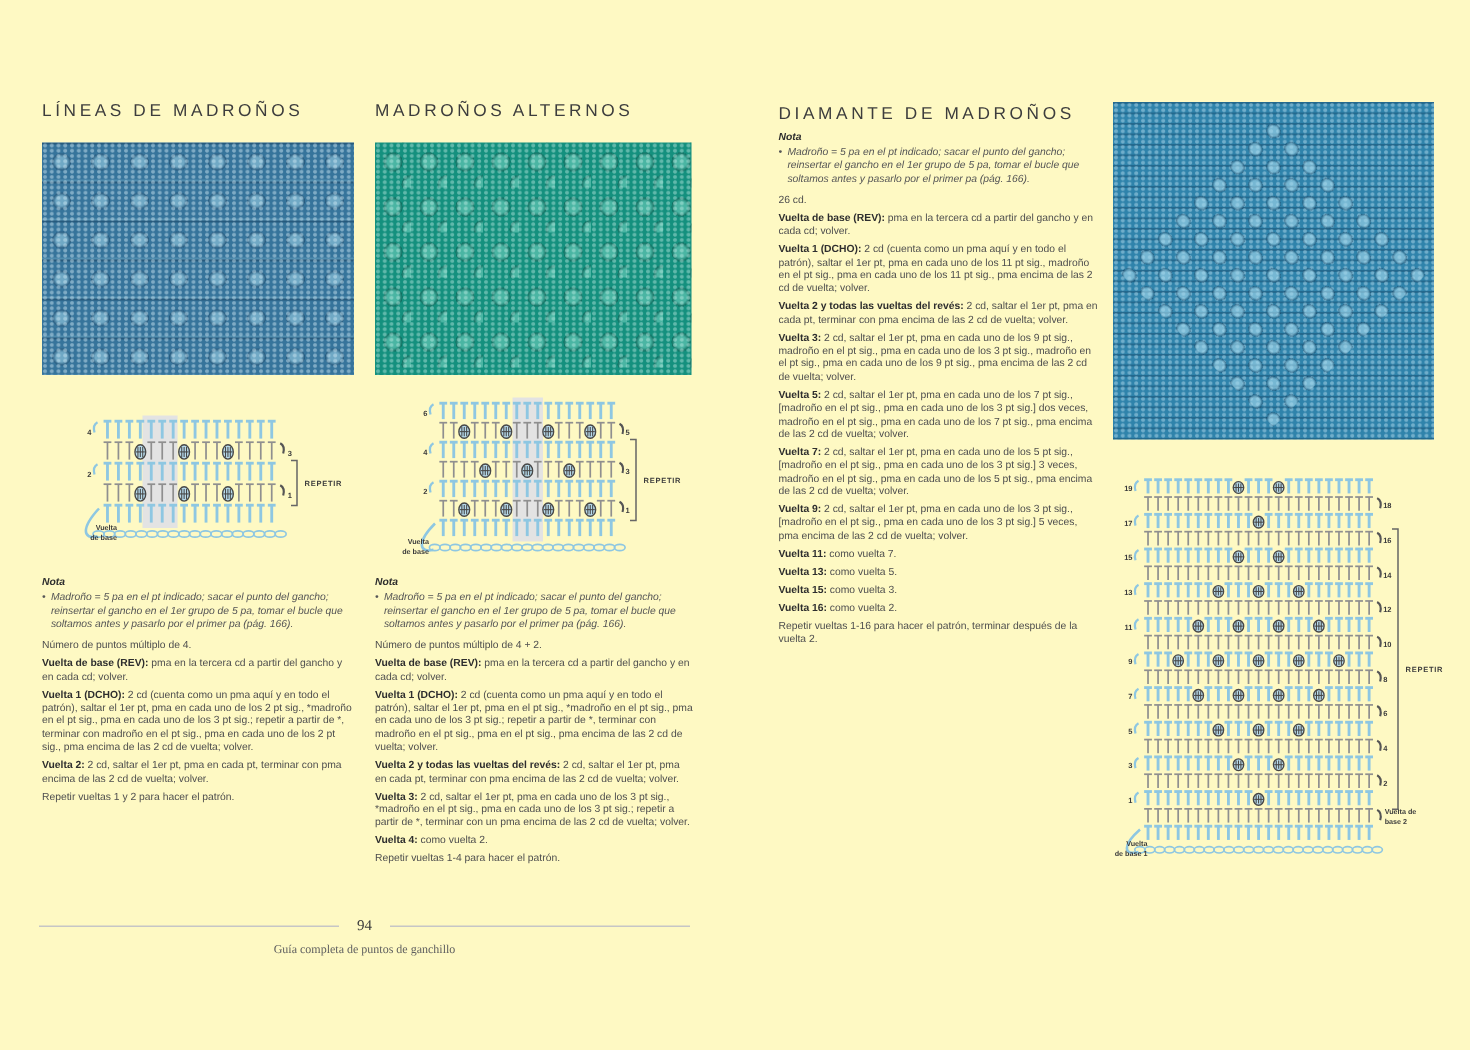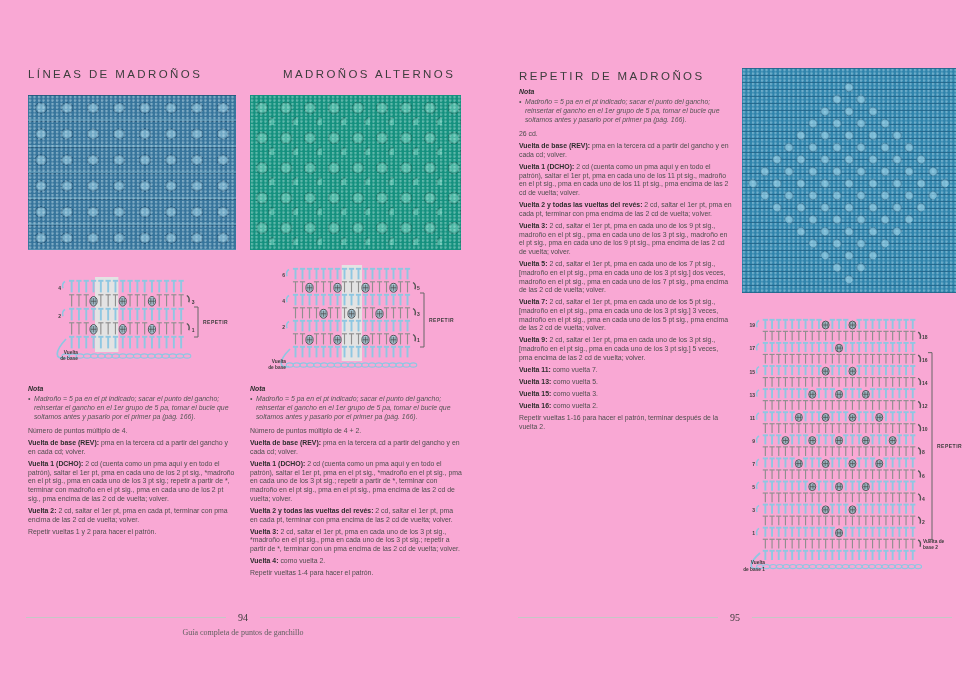--- a/index.html
+++ b/index.html
@@ -1,16 +1,16 @@
 <!DOCTYPE html>
 <html style="--photo-left-base: #36749b; --photo-middle-base: #14907e; --photo-right-base: #2f83ab; --chart-blue: #8ec7e2; --chart-gray: #8f8f8f; --chart-bobble-fill: #b7dbec; --chart-bobble-stroke: #474747; --chart-shade: #e3e3e3; --label-color: #3c3c3c;"><head>
 <meta charset="utf-8">
 <style>
   html,body{margin:0;padding:0;background:#fff;}
-  .spread{position:relative;width:980px;height:700px;background:#f9a8d4;overflow:hidden;
+  .spread{position:relative;width:980px;height:700px;background:#fef9c3;overflow:hidden;
           font-family:"Liberation Sans",sans-serif;color:#4e4e4e;}
   h2.pat-title{position:absolute;margin:0;font-size:11.5px;font-weight:400;letter-spacing:2.4px;
           color:#3d3d3d;white-space:nowrap;}
   .photo{position:absolute;}
   .photo-left{
     background-color:var(--photo-left-base,#36749b);
     background-image:
       radial-gradient(circle 1.1px at 2px 2px, rgba(215,238,248,.45) 0 1px, transparent 1.6px),
       radial-gradient(ellipse 10px 9px at 13px 13px, rgba(160,212,232,.55) 0 36%, rgba(15,55,88,.45) 62%, transparent 63%),
       repeating-linear-gradient(180deg, rgba(8,40,70,.35) 0 1.5px, transparent 1.5px 24.5px, rgba(150,205,225,.28) 24.5px 26px);
@@ -287,21 +287,21 @@
         <span class="dot">•</span>
         <span>Madroño = 5 pa en el pt indicado; sacar el punto del gancho; reinsertar el gancho en el 1er grupo de 5 pa, tomar el bucle que soltamos antes y pasarlo por el primer pa (pág. 166).</span>
       </div>
       <p>Número de puntos múltiplo de 4.</p>
       <p><b>Vuelta de base (REV):</b> pma en la tercera cd a partir del gancho y en cada cd; volver.</p>
       <p><b>Vuelta 1 (DCHO):</b> 2 cd (cuenta como un pma aquí y en todo el patrón), saltar el 1er pt, pma en cada uno de los 2 pt sig., *madroño en el pt sig., pma en cada uno de los 3 pt sig.; repetir a partir de *, terminar con madroño en el pt sig., pma en cada uno de los 2 pt sig., pma encima de las 2 cd de vuelta; volver.</p>
       <p><b>Vuelta 2:</b> 2 cd, saltar el 1er pt, pma en cada pt, terminar con pma encima de las 2 cd de vuelta; volver.</p>
       <p>Repetir vueltas 1 y 2 para hacer el patrón.</p>
     </div>
 
-  <h2 class="pat-title" style="left:250px;top:68px;margin-left:33px;">MADROÑOS ALTERNOS</h2>
+  <h2 class="pat-title" style="left:250px;top:68px;">MADROÑOS ALTERNOS</h2>
   <div class="photo photo-middle" style="left:250px;top:95px;width:211px;height:155px;"></div>
   <svg class="chart chart2" viewBox="0 0 212 112">
       <rect x="85.69999999999999" y="7" width="20.300000000000004" height="96" fill="#e3e3e3"></rect>
       <path d="M 34,91 C 22,103 23,111 33,108.5" stroke="#8ec7e2" stroke-width="1.7" fill="none"></path>
       <ellipse cx="33.82631578947368" cy="107" rx="3.5633684210526315" ry="2.1" fill="none" stroke="#8ec7e2" stroke-width="1.1"></ellipse>
       <ellipse cx="40.67894736842105" cy="107" rx="3.5633684210526315" ry="2.1" fill="none" stroke="#8ec7e2" stroke-width="1.1"></ellipse>
       <ellipse cx="47.531578947368416" cy="107" rx="3.5633684210526315" ry="2.1" fill="none" stroke="#8ec7e2" stroke-width="1.1"></ellipse>
       <ellipse cx="54.38421052631578" cy="107" rx="3.5633684210526315" ry="2.1" fill="none" stroke="#8ec7e2" stroke-width="1.1"></ellipse>
       <ellipse cx="61.23684210526315" cy="107" rx="3.5633684210526315" ry="2.1" fill="none" stroke="#8ec7e2" stroke-width="1.1"></ellipse>
       <ellipse cx="68.08947368421053" cy="107" rx="3.5633684210526315" ry="2.1" fill="none" stroke="#8ec7e2" stroke-width="1.1"></ellipse>
@@ -637,21 +637,21 @@
 
   <div class="footer footer-left">
     <div class="numrow">
       <div class="rule"></div>
       <div class="pnum">94</div>
       <div class="rule"></div>
     </div>
     <div class="subtitle">Guía completa de puntos de ganchillo</div>
   </div>
 
-  <h2 class="pat-title" style="left:519px;top:70px;">REPETIR DE MADROÑOS</h2>
+  <h2 class="pat-title" style="left:519px;top:70px;">DIAMANTE DE MADROÑOS</h2>
   <div class="textblock tb-right">
       <div class="nota-head">Nota</div>
       <div class="nota-bullet">
         <span class="dot">•</span>
         <span>Madroño = 5 pa en el pt indicado; sacar el punto del gancho; reinsertar el gancho en el 1er grupo de 5 pa, tomar el bucle que soltamos antes y pasarlo por el primer pa (pág. 166).</span>
       </div>
       <p>26 cd.</p>
       <p><b>Vuelta de base (REV):</b> pma en la tercera cd a partir del gancho y en cada cd; volver.</p>
       <p><b>Vuelta 1 (DCHO):</b> 2 cd (cuenta como un pma aquí y en todo el patrón), saltar el 1er pt, pma en cada uno de los 11 pt sig., madroño en el pt sig., pma en cada uno de los 11 pt sig., pma encima de las 2 cd de vuelta; volver.</p>
       <p><b>Vuelta 2 y todas las vueltas del revés:</b> 2 cd, saltar el 1er pt, pma en cada pt, terminar con pma encima de las 2 cd de vuelta; volver.</p>
@@ -1825,20 +1825,15 @@
         <line x1="172.45000000000002" y1="237.8" x2="177.65" y2="237.8" stroke="#8ec7e2" stroke-width="1.9"></line>
         <line x1="175.05" y1="237.8" x2="175.05" y2="246.95000000000002" stroke="#8ec7e2" stroke-width="1.9"></line>
         <line x1="179.15" y1="237.8" x2="184.35" y2="237.8" stroke="#8ec7e2" stroke-width="1.9"></line>
         <line x1="181.75" y1="237.8" x2="181.75" y2="246.95000000000002" stroke="#8ec7e2" stroke-width="1.9"></line>
       </g>
       <path d="M 197,39.650000000000006 L 201,39.650000000000006 L 201,226.45000000000002 L 197,226.45000000000002" stroke="#666666" stroke-width="1" fill="none"></path>
       <text x="206" y="134.85000000000002" text-anchor="start" font-size="5" font-family="&quot;Liberation Sans&quot;,sans-serif" font-weight="bold" fill="#3c3c3c" letter-spacing="0.5">REPETIR</text>
     </svg>
 
   <div class="footer footer-right">
-    <div class="numrow">
-      <div class="rule"></div>
-      <div class="pnum">95</div>
-      <div class="rule"></div>
-    </div>
   </div>
 
 </div>
 
 </body></html>

